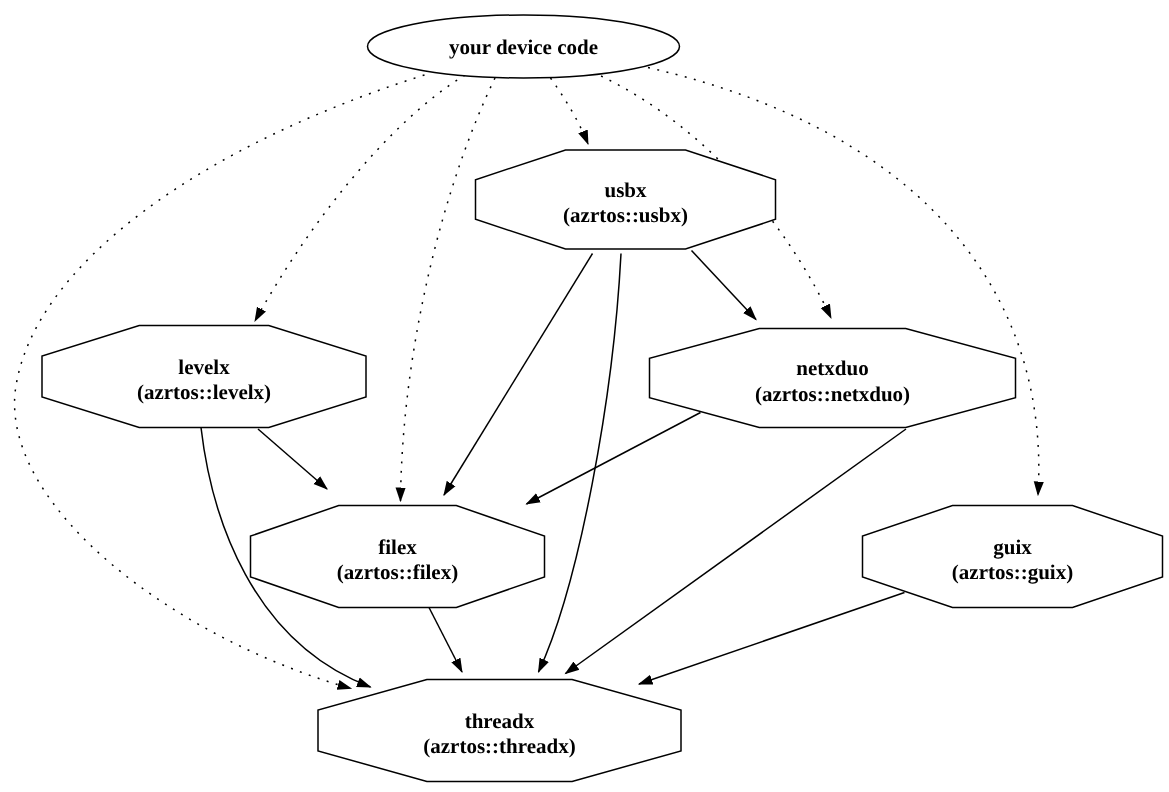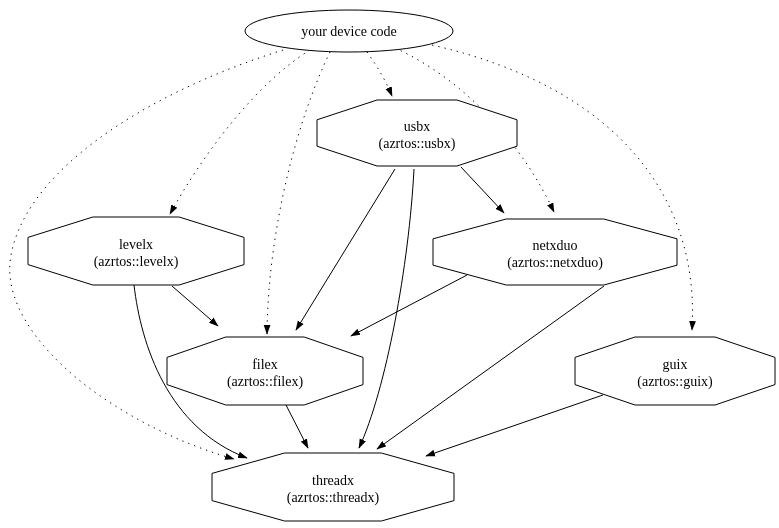--- a/index.html
+++ b/index.html
@@ -9,20 +9,21 @@
   }
   body {
     width: 779px;
     height: 528px;
     overflow: hidden;
   }
   figure.canvas {
     margin: 0;
     width: 651px;
     height: 528px;
+    font-weight: bold;
   }
   svg text {
     font-family: "Liberation Serif", "DejaVu Serif", serif;
     fill: #000000;
   }
 </style>
 </head>
 <body>
 
 <figure class="canvas">

